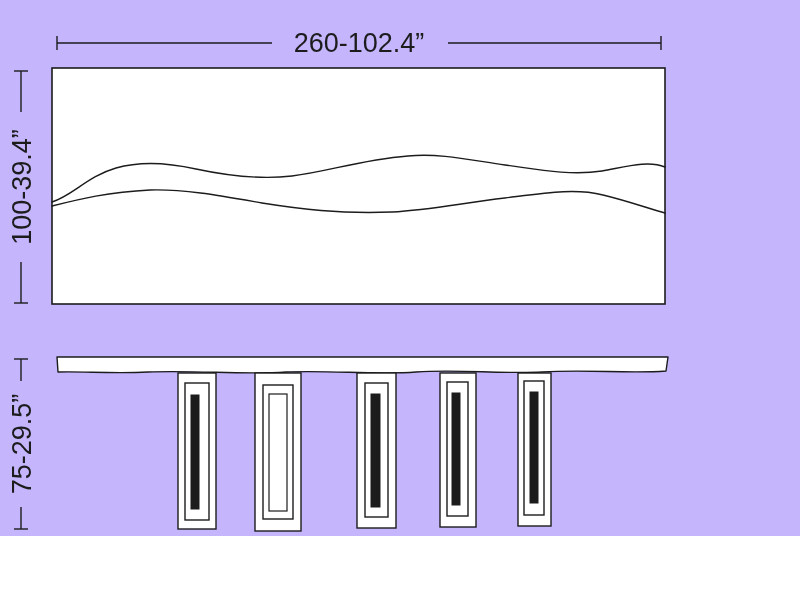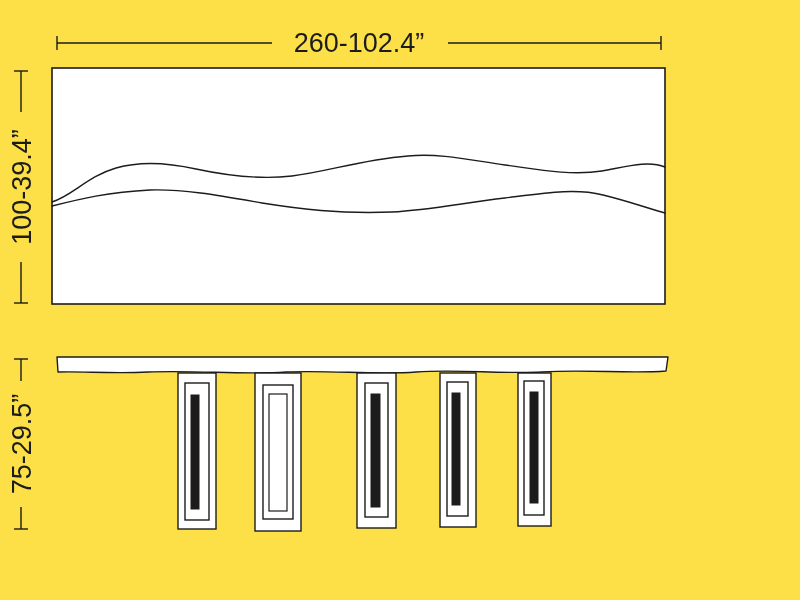--- a/index.html
+++ b/index.html
@@ -5,23 +5,23 @@
   html, body {
     margin: 0;
     padding: 0;
     background: #ffffff;
     width: 800px;
     height: 600px;
     overflow: hidden;
   }
   .canvas {
     width: 800px;
-    height: 600px;
+    height: 536px;
     position: relative;
-    background: #fde047;
+    background: #c4b5fd;
   }
   svg { display: block; }
   .dim-line {
     stroke: #1c1c1c;
     stroke-width: 1.4;
     fill: none;
   }
   .dim-text {
     font-family: "Liberation Sans", sans-serif;
     font-size: 27px;

